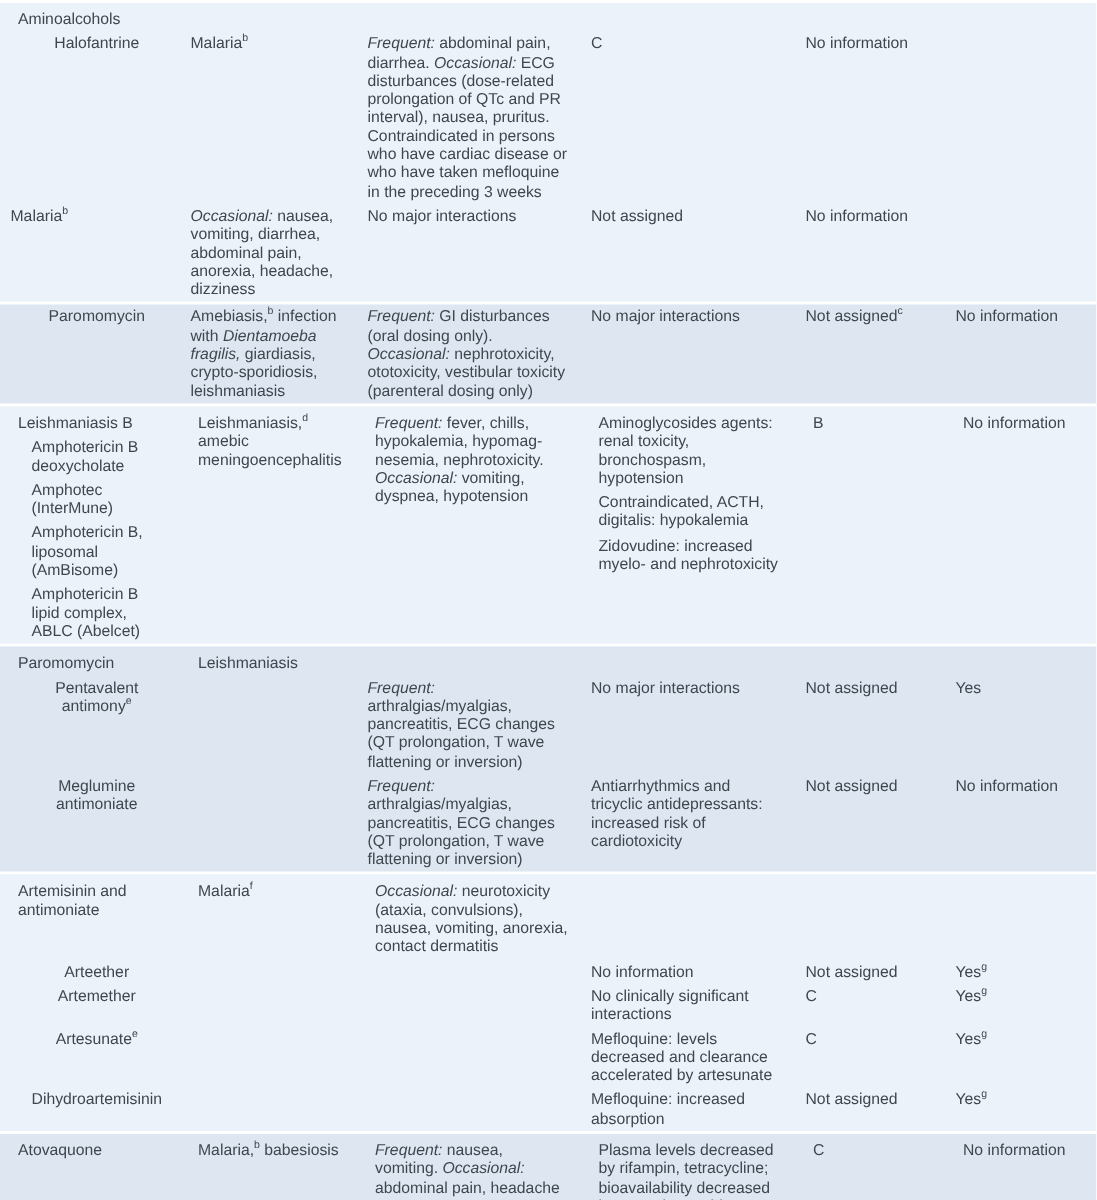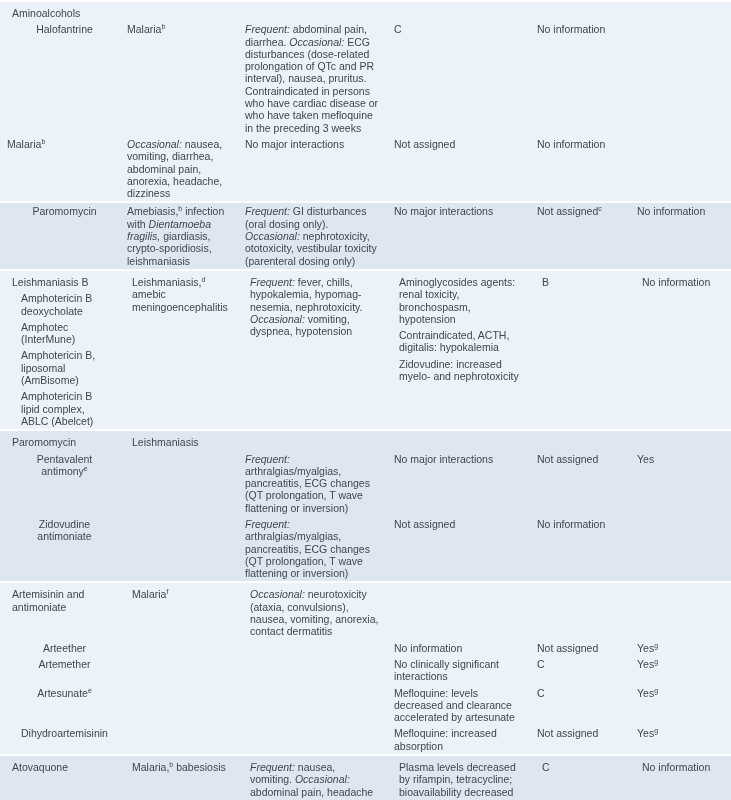--- a/index.html
+++ b/index.html
@@ -157,25 +157,28 @@
         </div>
         <div class="cell pregnancy-class-cell">
           <div>Not assigned</div>
         </div>
         <div class="cell breastfeeding-cell">
           <div>Yes</div>
         </div>
       </div>
       <div class="row drug">
         <div class="cell drug-cell">
-          <div class="name drug">Zidovudine antimoniate</div>
+          <div class="name drug">Meglumine antimoniate</div>
         </div>
         <div class="cell indication-cell"></div>
         <div class="cell adverse-effects-cell">
           <div><i>Frequent:</i> arthralgias/myalgias, pancreatitis, ECG changes (QT prolongation, T wave flattening or inversion)</div>
+        </div>
+        <div class="cell interactions-cell">
+          <div class="para">Antiarrhythmics and tricyclic antidepressants: increased risk of cardiotoxicity</div>
         </div>
         <div class="cell pregnancy-class-cell">
           <div>Not assigned</div>
         </div>
         <div class="cell breastfeeding-cell">
           <div>No information</div>
         </div>
       </div>
     </section>
     <section class="section light">

